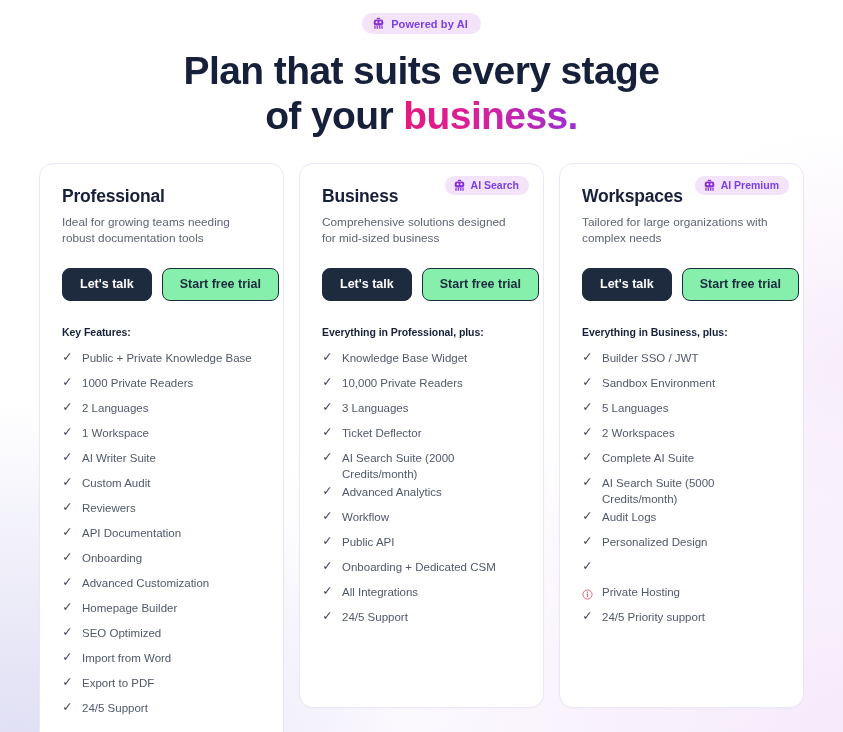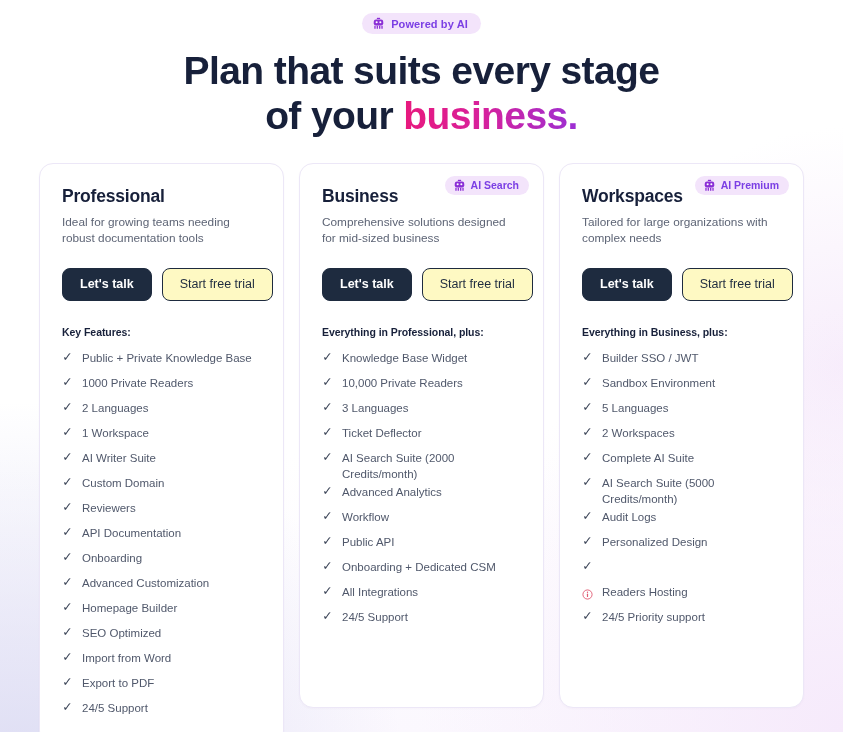--- a/index.html
+++ b/index.html
@@ -140,24 +140,24 @@
     cursor: pointer;
     white-space: nowrap;
     line-height: 1;
   }
   .btn-dark {
     background: #1e2b3f;
     color: #ffffff;
     border: 1px solid #1e2b3f;
   }
   .btn-outline {
-    background: #fef9c3;
+    background: #86efac;
     color: #1e2b3f;
     border: 1px solid #1e2b3f;
-    font-weight: 400;
+    font-weight: 700;
   }
 
   .features-title {
     margin-top: 25px;
     font-size: 10.5px;
     font-weight: 700;
     color: #17203a;
     letter-spacing: -0.05px;
   }
 
@@ -241,21 +241,21 @@
           <li class="feature-item">
             <span class="tick">✓</span>
             <span class="ftext">1 Workspace</span>
           </li>
           <li class="feature-item">
             <span class="tick">✓</span>
             <span class="ftext">AI Writer Suite</span>
           </li>
           <li class="feature-item">
             <span class="tick">✓</span>
-            <span class="ftext">Custom Domain</span>
+            <span class="ftext">Custom Audit</span>
           </li>
           <li class="feature-item">
             <span class="tick">✓</span>
             <span class="ftext">Reviewers</span>
           </li>
           <li class="feature-item">
             <span class="tick">✓</span>
             <span class="ftext">API Documentation</span>
           </li>
           <li class="feature-item">
@@ -412,21 +412,21 @@
           </li>
           <li class="feature-item">
             <span class="tick">✓</span>
           </li>
           <li class="feature-item">
             <span class="info-i"><svg viewBox="0 0 24 24" width="11" height="11">
                 <circle cx="12" cy="12" r="10" fill="none" stroke="#e05a72" stroke-width="2"></circle>
                 <circle cx="12" cy="7" r="1.5" fill="#e05a72"></circle>
                 <rect x="10.7" y="10" width="2.6" height="7.5" rx="1.2" fill="#e05a72"></rect>
               </svg></span>
-            <span class="ftext">Readers Hosting</span>
+            <span class="ftext">Private Hosting</span>
           </li>
           <li class="feature-item">
             <span class="tick">✓</span>
             <span class="ftext">24/5 Priority support</span>
           </li>
         </ul>
     </div>
 
   </div>
 

